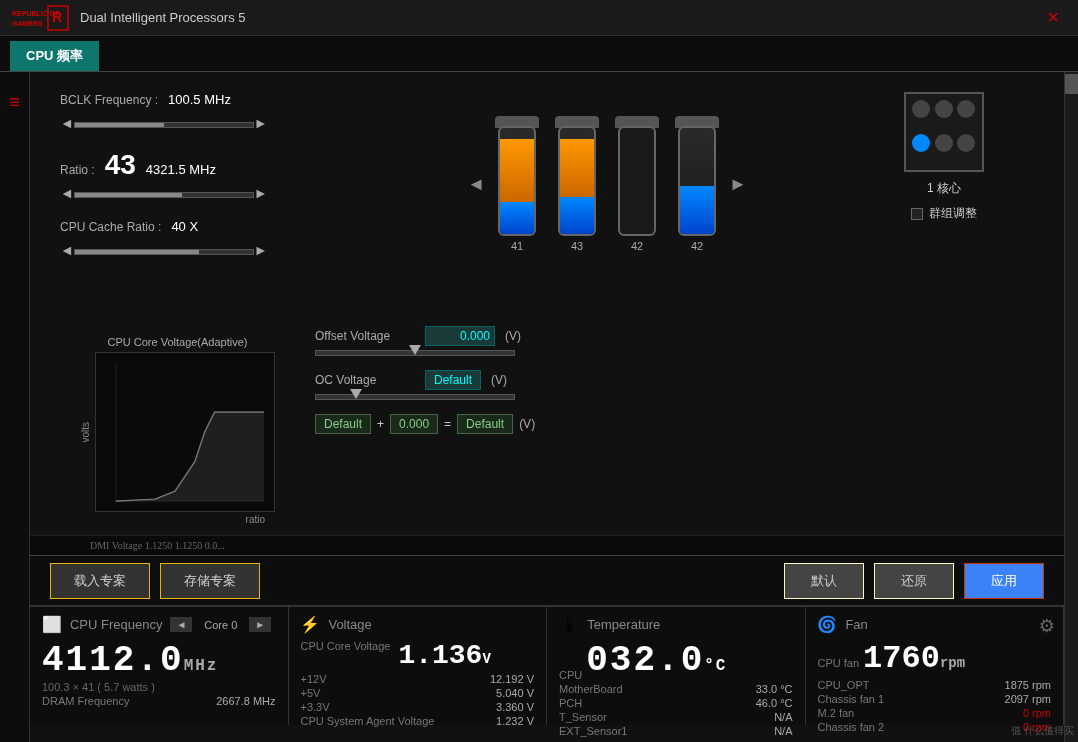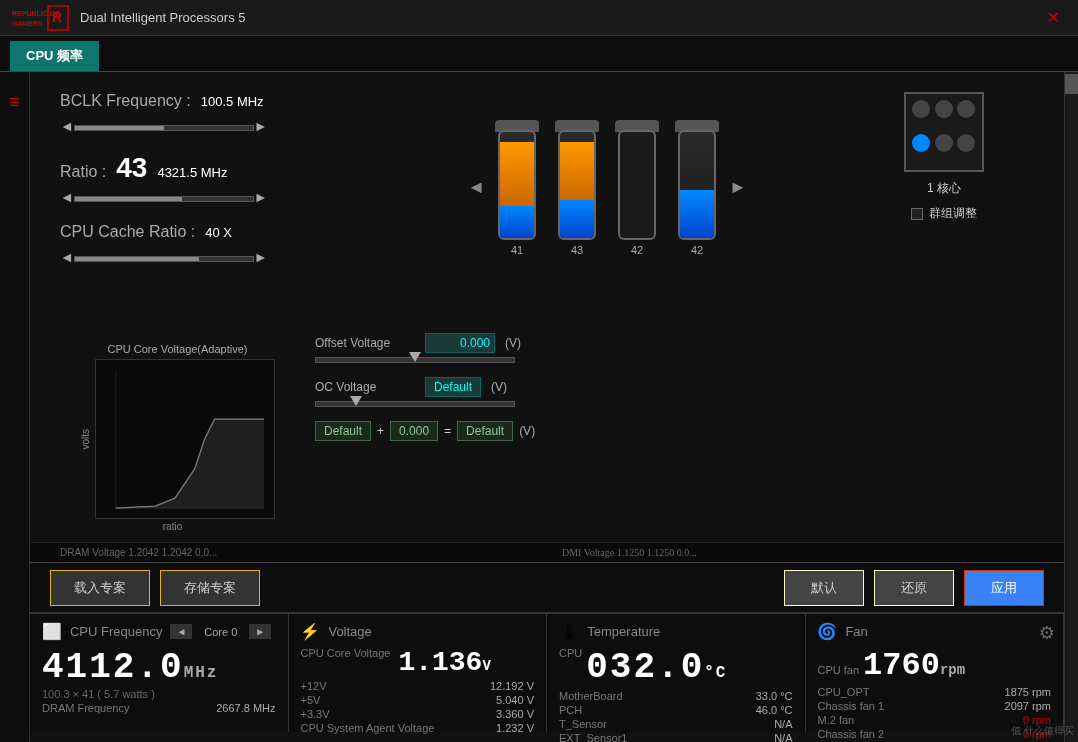--- a/index.html
+++ b/index.html
@@ -115,21 +115,21 @@
 
     .controls-left {
       flex: 0 0 300px;
     }
 
     .control-row {
       margin-bottom: 18px;
     }
     .control-label {
       color: #aaa;
-      font-size: 16px;
+      font-size: 12px;
       margin-bottom: 4px;
     }
     .control-value {
       color: white;
       font-size: 13px;
     }
     .big-value {
       color: white;
       font-size: 28px;
       font-weight: bold;
@@ -676,21 +676,21 @@
                 <rect width="180" height="160" fill="#0a0a0a"></rect>
 
                 <line x1="20" y1="10" x2="20" y2="150" stroke="#222" stroke-width="1"></line>
                 <line x1="20" y1="150" x2="170" y2="150" stroke="#222" stroke-width="1"></line>
 
                 <polyline points="20,150 60,148 80,140 100,110 110,80 120,60 170,60" fill="none" stroke="#888" stroke-width="1.5"></polyline>
                 <polygon points="20,150 60,148 80,140 100,110 110,80 120,60 170,60 170,150" fill="#333" opacity="0.5"></polygon>
               </svg>
             </div>
           </div>
-          <div style="text-align:center; color:#888; font-size:10px; margin-top:2px; margin-right:10px;">ratio</div>
+          <div style="text-align:right; color:#888; font-size:10px; margin-top:2px; margin-right:10px;">ratio</div>
         </div>
 
         <div class="voltage-controls">
 
 
           <div>
             <div class="voltage-row">
               <span class="voltage-row-label">Offset Voltage</span>
               <input class="voltage-input" value="0.000" readonly="" style="">
               <span class="voltage-unit">(V)</span>
@@ -717,21 +717,20 @@
             <span class="eq-box">0.000</span>
             <span>=</span>
             <span class="eq-box">Default</span>
             <span class="voltage-unit">(V)</span>
           </div>
         </div>
 
       </div>
 
       <div class="dram-scroll">
-        <span style="flex:1;">DRAM Voltage   1.2042   1.2042   0.0...</span>
         <span style="flex:1; margin-left:30px;font-family:Liberation Serif, serif;">DMI Voltage   1.1250   1.1250   0.0...</span>
       </div>
 
       <div class="button-bar">
         <div class="btn-primary">载入专案</div>
         <div class="btn-primary">存储专案</div>
         <div class="btn-spacer"></div>
         <div class="btn-action">默认</div>
         <div class="btn-action">还原</div>
         <div class="btn-action" style="background:#3b82f6; color:white; border-color:#cc3300;">应用</div>
@@ -784,21 +783,21 @@
             <span class="status-row-label">CPU System Agent Voltage</span>
             <span class="status-row-value">1.232 V</span>
           </div>
         </div>
 
         <div class="status-panel">
           <div class="status-panel-title">
             <span class="status-icon">🌡</span>
             <span class="status-title-text">Temperature</span>
           </div>
-          <div style="display:flex; align-items:flex-start; gap:4px;">
+          <div style="display:flex; align-items:flex-end; gap:4px;">
             <span class="status-row-label">CPU</span>
             <span class="temp-big">
               <span>032.0</span><span style="font-size:16px;">°C</span>
             </span>
           </div>
           <div class="status-row">
             <span class="status-row-label">MotherBoard</span>
             <span class="status-row-value">33.0 °C</span>
           </div>
           <div class="status-row">

